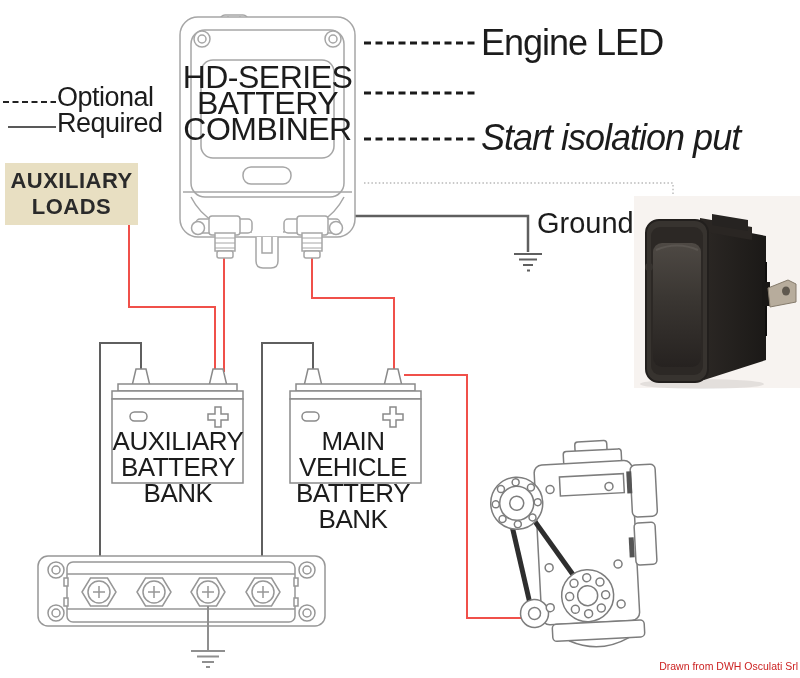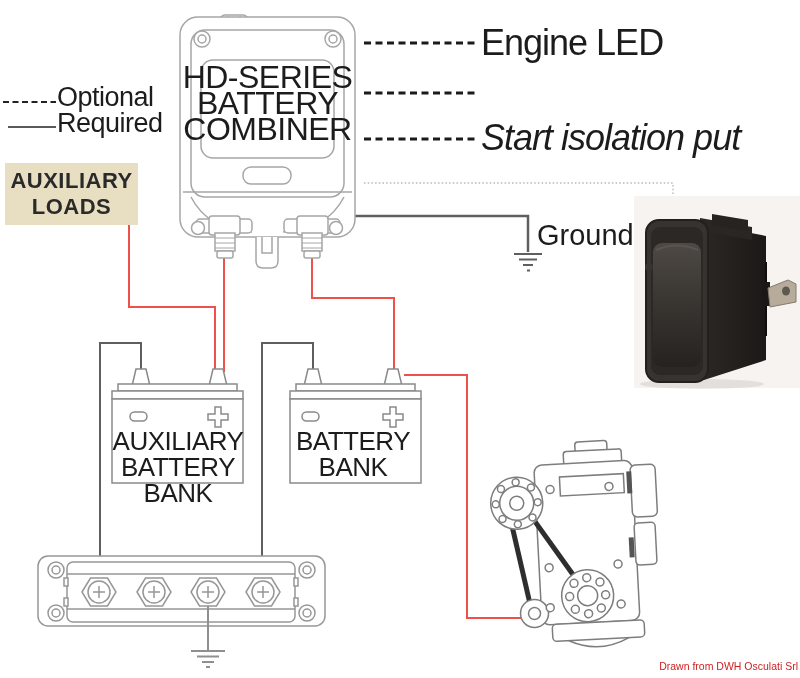--- a/index.html
+++ b/index.html
@@ -252,27 +252,28 @@
   </div>
 
   <div class="combiner-lbl">
     <div>HD-SERIES</div>
     <div>BATTERY</div>
     <div>COMBINER</div>
   </div>
 
   <div class="lbl term-lbl" style="left:481px;top:21px;">Engine LED</div>
   <div class="lbl term-lbl" style="left:481px;top:116px;font-style:italic;">Start isolation put</div>
-  <div class="lbl ground-lbl" style="left:537px;top:206px;margin-top:12px;">Ground</div>
+  <div class="lbl ground-lbl" style="left:537px;top:206px;">Ground</div>
 
   <div class="batt-lbl" style="left:95px;">
     <div>AUXILIARY</div>
     <div>BATTERY</div>
     <div>BANK</div>
   </div>
   <div class="batt-lbl" style="left:270px;">
+    <div>MAIN VEHICLE</div>
     <div>BATTERY</div>
     <div>BANK</div>
   </div>
 
 
   <div class="credit">Drawn from DWH Osculati Srl</div>
 </div>
 
 </body></html>

